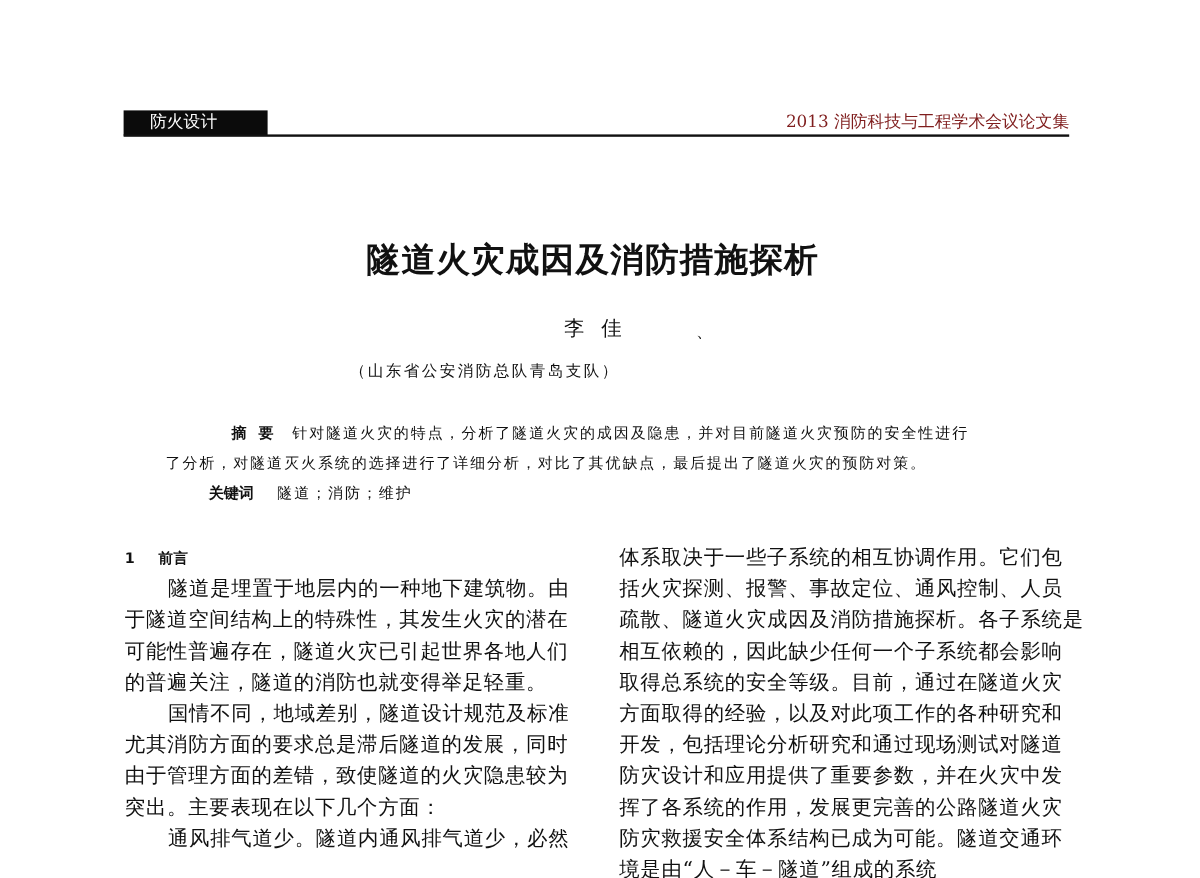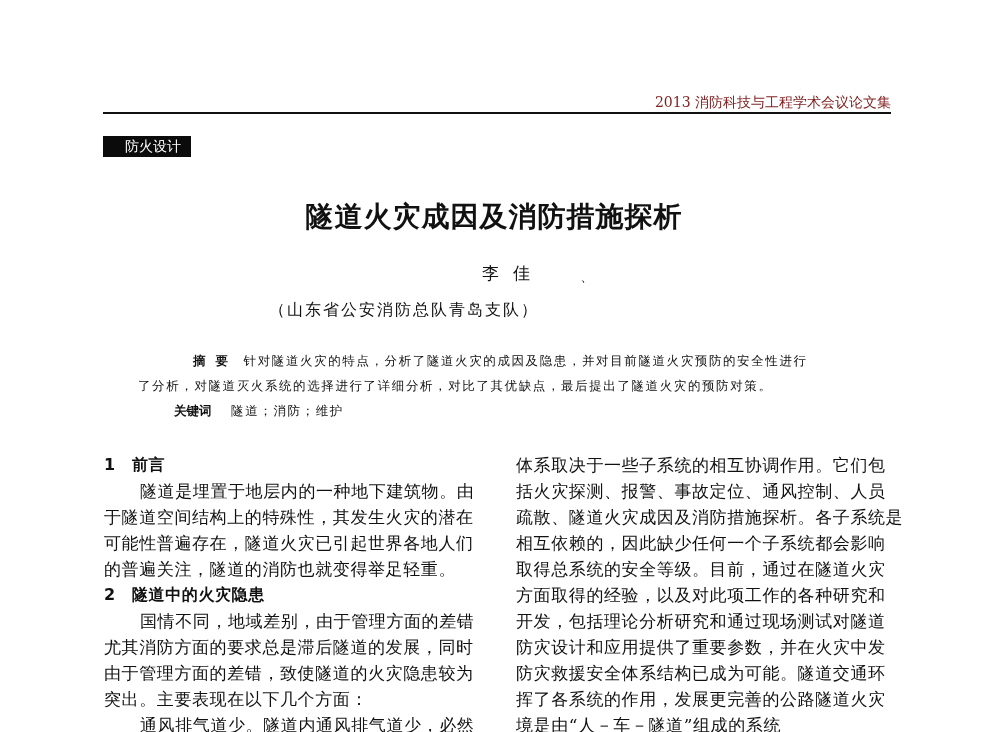--- a/index.html
+++ b/index.html
@@ -1,40 +1,40 @@
 <!DOCTYPE html>
 <html><head>
 <meta charset="utf-8">
 <style>
   html, body { margin: 0; padding: 0; background: #ffffff; }
   body { width: 1000px; height: 732px; position: relative; overflow: hidden;
          font-family: "DejaVu Serif", "Liberation Serif", serif; color: #111; }
   .abs { position: absolute; }
-  .hdr-tag { left: 103px; top: 92px; width: 88px; height: 21px; background: #0b0b0b;
+  .hdr-tag { left: 103px; top: 92px; width: 120px; height: 21px; background: #0b0b0b;
              color: #fff; font-family: "DejaVu Sans", sans-serif; font-size: 14px;
-             line-height: 21px; padding-left: 22px; box-sizing: border-box; letter-spacing: 0px; margin-top: 44px; }
+             line-height: 21px; padding-left: 22px; box-sizing: border-box; letter-spacing: 0px; }
   .hdr-rule { left: 103px; top: 112px; width: 788px; height: 2px; background: #111; }
   .hdr-right { right: 109px; top: 93px; font-size: 14px; line-height: 18px; color: #7f1d1d; white-space: nowrap; }
   .title { left: 0; width: 988px; top: 198px; text-align: center; font-family: "DejaVu Sans", sans-serif;
            font-weight: bold; font-size: 28px; letter-spacing: 1px; }
-  .author { left: 470px; top: 262px; font-size: 17px; letter-spacing: 14px; font-family: "DejaVu Sans", sans-serif; margin-left: 12px; }
+  .author { left: 470px; top: 262px; font-size: 17px; letter-spacing: 14px; font-family: "DejaVu Sans", sans-serif; }
   .author-mark { left: 580px; top: 268px; font-size: 14px; }
-  .affil { left: 0; width: 808px; top: 300px; text-align: center; font-size: 16px; letter-spacing: 2px; }
+  .affil { left: 0; width: 808px; top: 300px; text-align: center; font-size: 13px; letter-spacing: 2px; }
   .abstract { left: 138px; top: 348px; width: 740px; font-size: 12.5px; line-height: 25px; letter-spacing: 1.6px; }
   .abstract .lbl { font-weight: bold; font-family: "DejaVu Sans", sans-serif; letter-spacing: 10px; margin-left: 19px; }
   .abstract .ln1 { padding-left: 36px; white-space: nowrap; }
   .abstract .ln2 { white-space: nowrap; }
   .abstract .kw { padding-left: 36px; white-space: nowrap; }
   .abstract .kwlbl { font-weight: bold; font-family: "DejaVu Sans", sans-serif; letter-spacing: 0; margin-right: 14px; }
   .col { top: 452px; width: 395px; font-size: 17px; line-height: 26px; letter-spacing: 0.6px; }
   .col.left { left: 104px; }
   .col.right { left: 516px; }
   .col p { margin: 0; white-space: nowrap; }
   .col .indent { padding-left: 36px; }
-  .col h2 { margin: 0; font-size: 16px; font-weight: bold; font-family: "DejaVu Sans", sans-serif; line-height: 26px; }
+  .col h2 { margin: 0; font-size: 12px; font-weight: bold; font-family: "DejaVu Sans", sans-serif; line-height: 26px; }
   .col h2 .num { display: inline-block; width: 28px; }
 </style>
 </head>
 <body>
 
 <div class="abs hdr-tag">防火设计</div>
 <div class="abs hdr-rule"></div>
 <div class="abs hdr-right">2013 消防科技与工程学术会议论文集</div>
 
 <div class="abs title">隧道火灾成因及消防措施探析</div>
@@ -55,35 +55,32 @@
 </div>
 
 <div class="abs col left">
   <h2>
     <span class="num">1</span><span>前言</span>
   </h2>
   <p class="indent">隧道是埋置于地层内的一种地下建筑物。由</p>
   <p>于隧道空间结构上的特殊性，其发生火灾的潜在</p>
   <p>可能性普遍存在，隧道火灾已引起世界各地人们</p>
   <p>的普遍关注，隧道的消防也就变得举足轻重。</p>
-  <h2>
-    <span class="num">2</span><span>隧道中的火灾隐患</span>
-  </h2>
-  <p class="indent">国情不同，地域差别，由于管理方面的差错</p>
+  <p class="indent">国情不同，地域差别，隧道设计规范及标准</p>
   <p>尤其消防方面的要求总是滞后隧道的发展，同时</p>
   <p>由于管理方面的差错，致使隧道的火灾隐患较为</p>
   <p>突出。主要表现在以下几个方面：</p>
   <p class="indent">通风排气道少。隧道内通风排气道少，必然</p>
 </div>
 
 <div class="abs col right">
   <p>体系取决于一些子系统的相互协调作用。它们包</p>
   <p>括火灾探测、报警、事故定位、通风控制、人员</p>
   <p>疏散、隧道火灾成因及消防措施探析。各子系统是</p>
   <p>相互依赖的，因此缺少任何一个子系统都会影响</p>
   <p>取得总系统的安全等级。目前，通过在隧道火灾</p>
   <p>方面取得的经验，以及对此项工作的各种研究和</p>
   <p>开发，包括理论分析研究和通过现场测试对隧道</p>
   <p>防灾设计和应用提供了重要参数，并在火灾中发</p>
+  <p>挥了各系统的作用，发展更完善的公路隧道火灾</p>
   <p>防灾救援安全体系结构已成为可能。隧道交通环</p>
-  <p>挥了各系统的作用，发展更完善的公路隧道火灾</p>
   <p>境是由“人－车－隧道”组成的系统</p>
 </div>
 
 </body></html>

